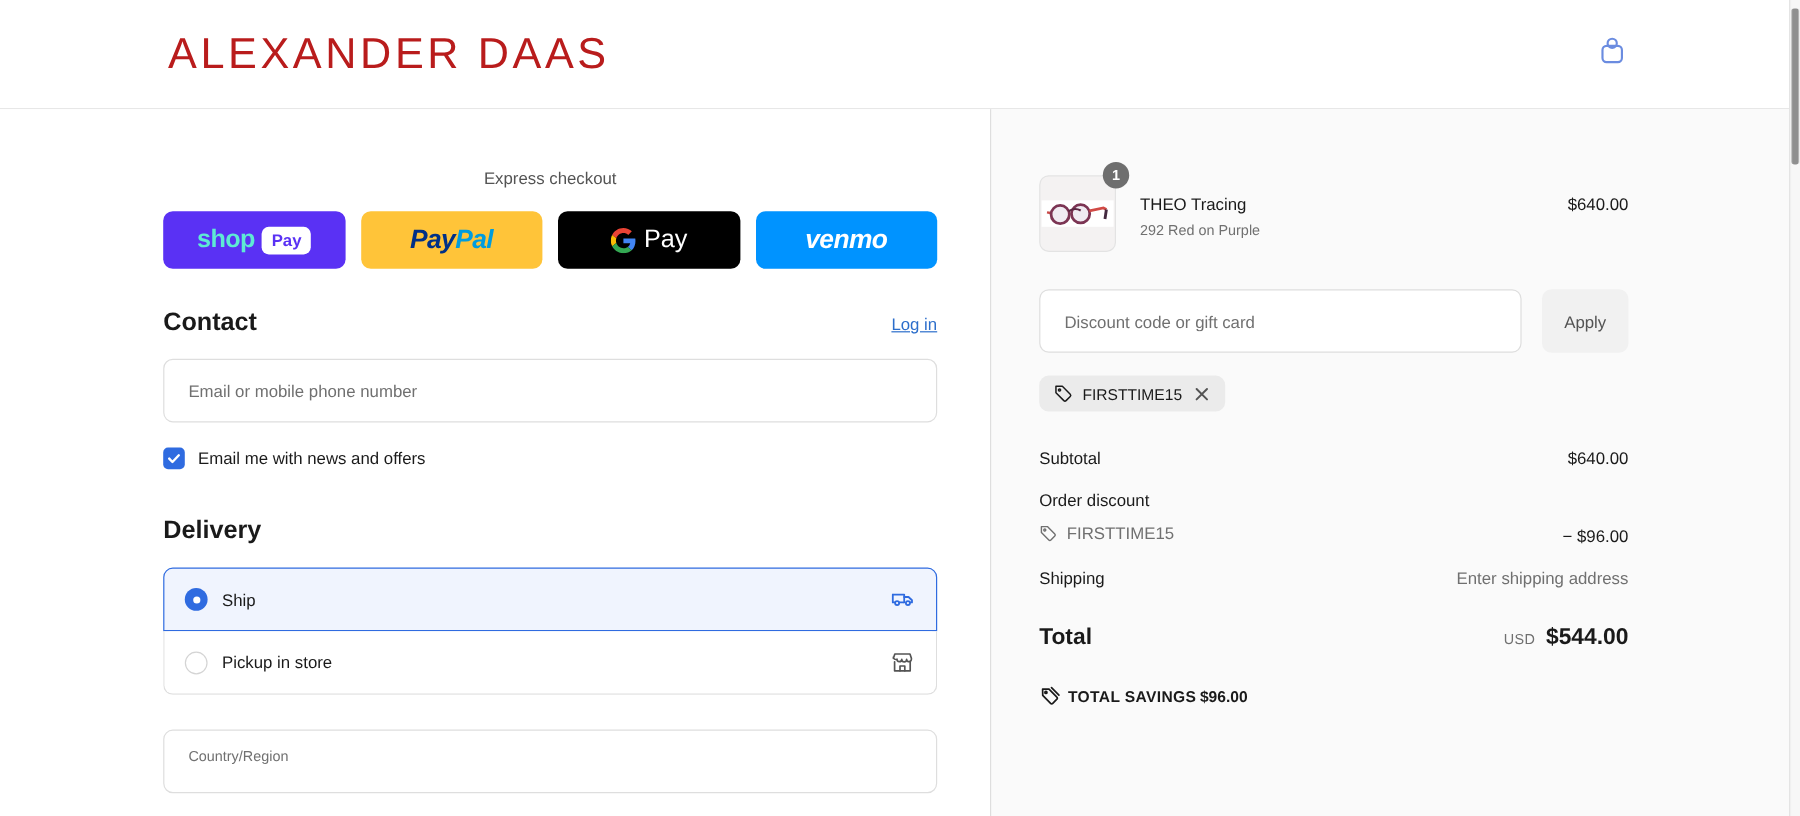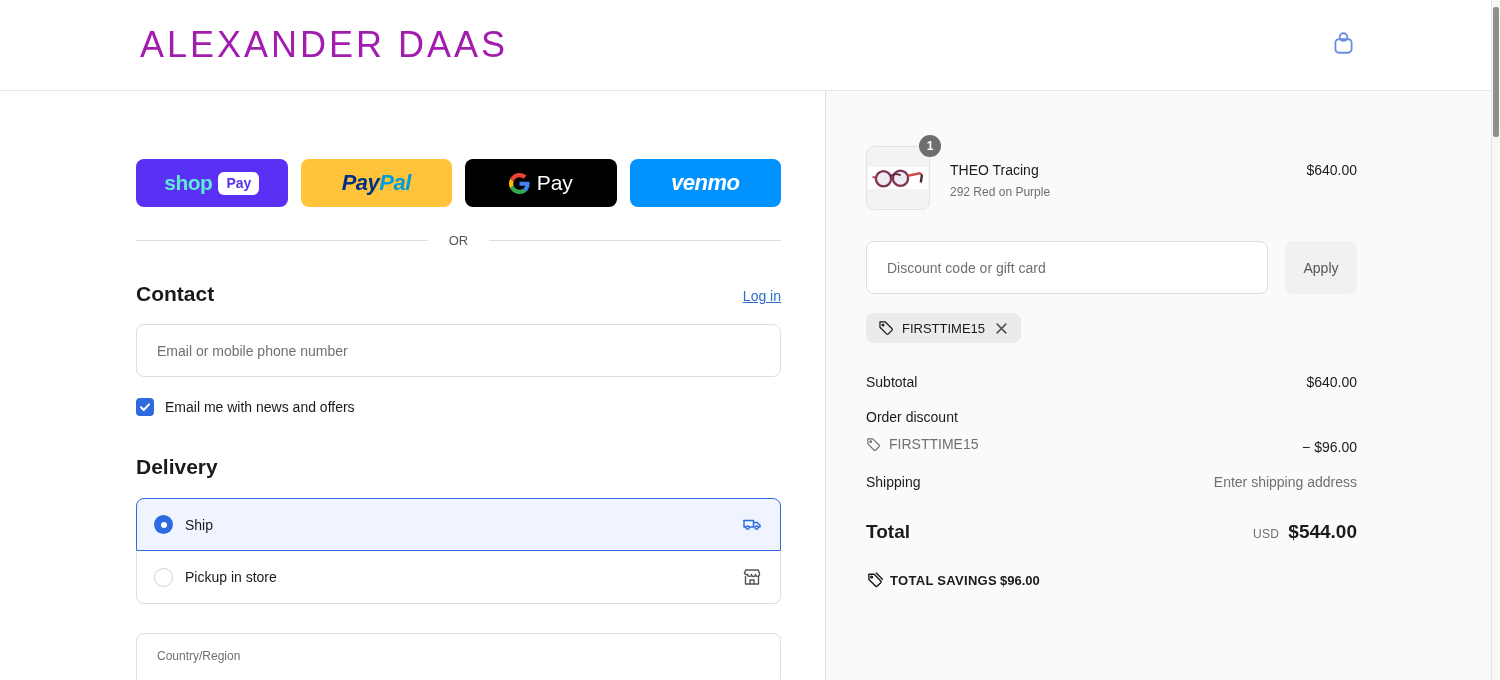--- a/index.html
+++ b/index.html
@@ -2,21 +2,21 @@
 <html><head>
 <meta charset="utf-8">
 <style>
   * { margin:0; padding:0; box-sizing:border-box; }
   html,body { width:1500px; height:680px; overflow:hidden; background:#fff;
     font-family:"Liberation Sans", sans-serif; color:#1a1a1a; }
 
   
   .header { height:91px; background:#fff; border-bottom:1px solid #e7e7e7;
     display:flex; align-items:center; justify-content:space-between; padding:0 142px 0 140px; }
-  .brand { font-size:36px; font-weight:300; letter-spacing:3px; color:#a21caf; cursor:pointer; }
+  .brand { font-size:36px; font-weight:300; letter-spacing:3px; color:#b91c1c; cursor:pointer; }
   .bag-btn { width:30px; height:30px; display:flex; align-items:center; justify-content:center; cursor:pointer; }
 
   
   .main { display:flex; height:589px; }
   .pane-left { width:825px; background:#fff; overflow:hidden; }
   .pane-left .inner { width:645px; margin-left:136px; padding-top:49px; }
   .pane-right { flex:1; background:#fafafa; border-left:1px solid #dedede; overflow:hidden; }
   .pane-right .inner { width:491px; margin-left:40px; padding-top:55px; }
 
   
@@ -131,20 +131,21 @@
         <rect x="4.8" y="8.2" width="14.4" height="12" rx="3"></rect>
       </svg>
     </span>
   </div>
 </div>
 
 <div class="main">
 
   <section class="pane-left">
     <div class="inner">
+      <div class="express-label">Express checkout</div>
 
       <div class="pay-row">
         <button class="pay-btn btn-shoppay">
           <span class="sp-shop">shop</span>
           <span class="sp-badge">Pay</span>
         </button>
         <button class="pay-btn btn-paypal">
           <span class="pp-pay">Pay</span>
             <span class="pp-pal">Pal</span>
         </button>
@@ -157,25 +158,20 @@
               <path fill="#34A853" d="M24 48c6.48 0 11.93-2.13 15.89-5.81l-7.73-6c-2.15 1.45-4.92 2.3-8.16 2.3-6.26 0-11.57-4.22-13.47-9.91l-7.98 6.19C6.51 42.62 14.62 48 24 48z"></path>
             </svg>
           </span>
           <span class="gp-pay">Pay</span>
         </button>
         <button class="pay-btn btn-venmo">
           <span class="venmo-word">venmo</span>
         </button>
       </div>
 
-      <div class="or-row">
-        <span class="line"></span>
-        <span class="or">OR</span>
-        <span class="line"></span>
-      </div>
 
       <div class="section-head">
         <h2 class="h2">Contact</h2>
         <a class="login-link">Log in</a>
       </div>
       <input class="text-field" type="text" placeholder="Email or mobile phone number" style="">
 
       <label class="check-row">
         <span class="checkbox">
           <svg width="12" height="12" viewBox="0 0 12 12" fill="none" stroke="#fff" stroke-width="2" stroke-linecap="round" stroke-linejoin="round">

